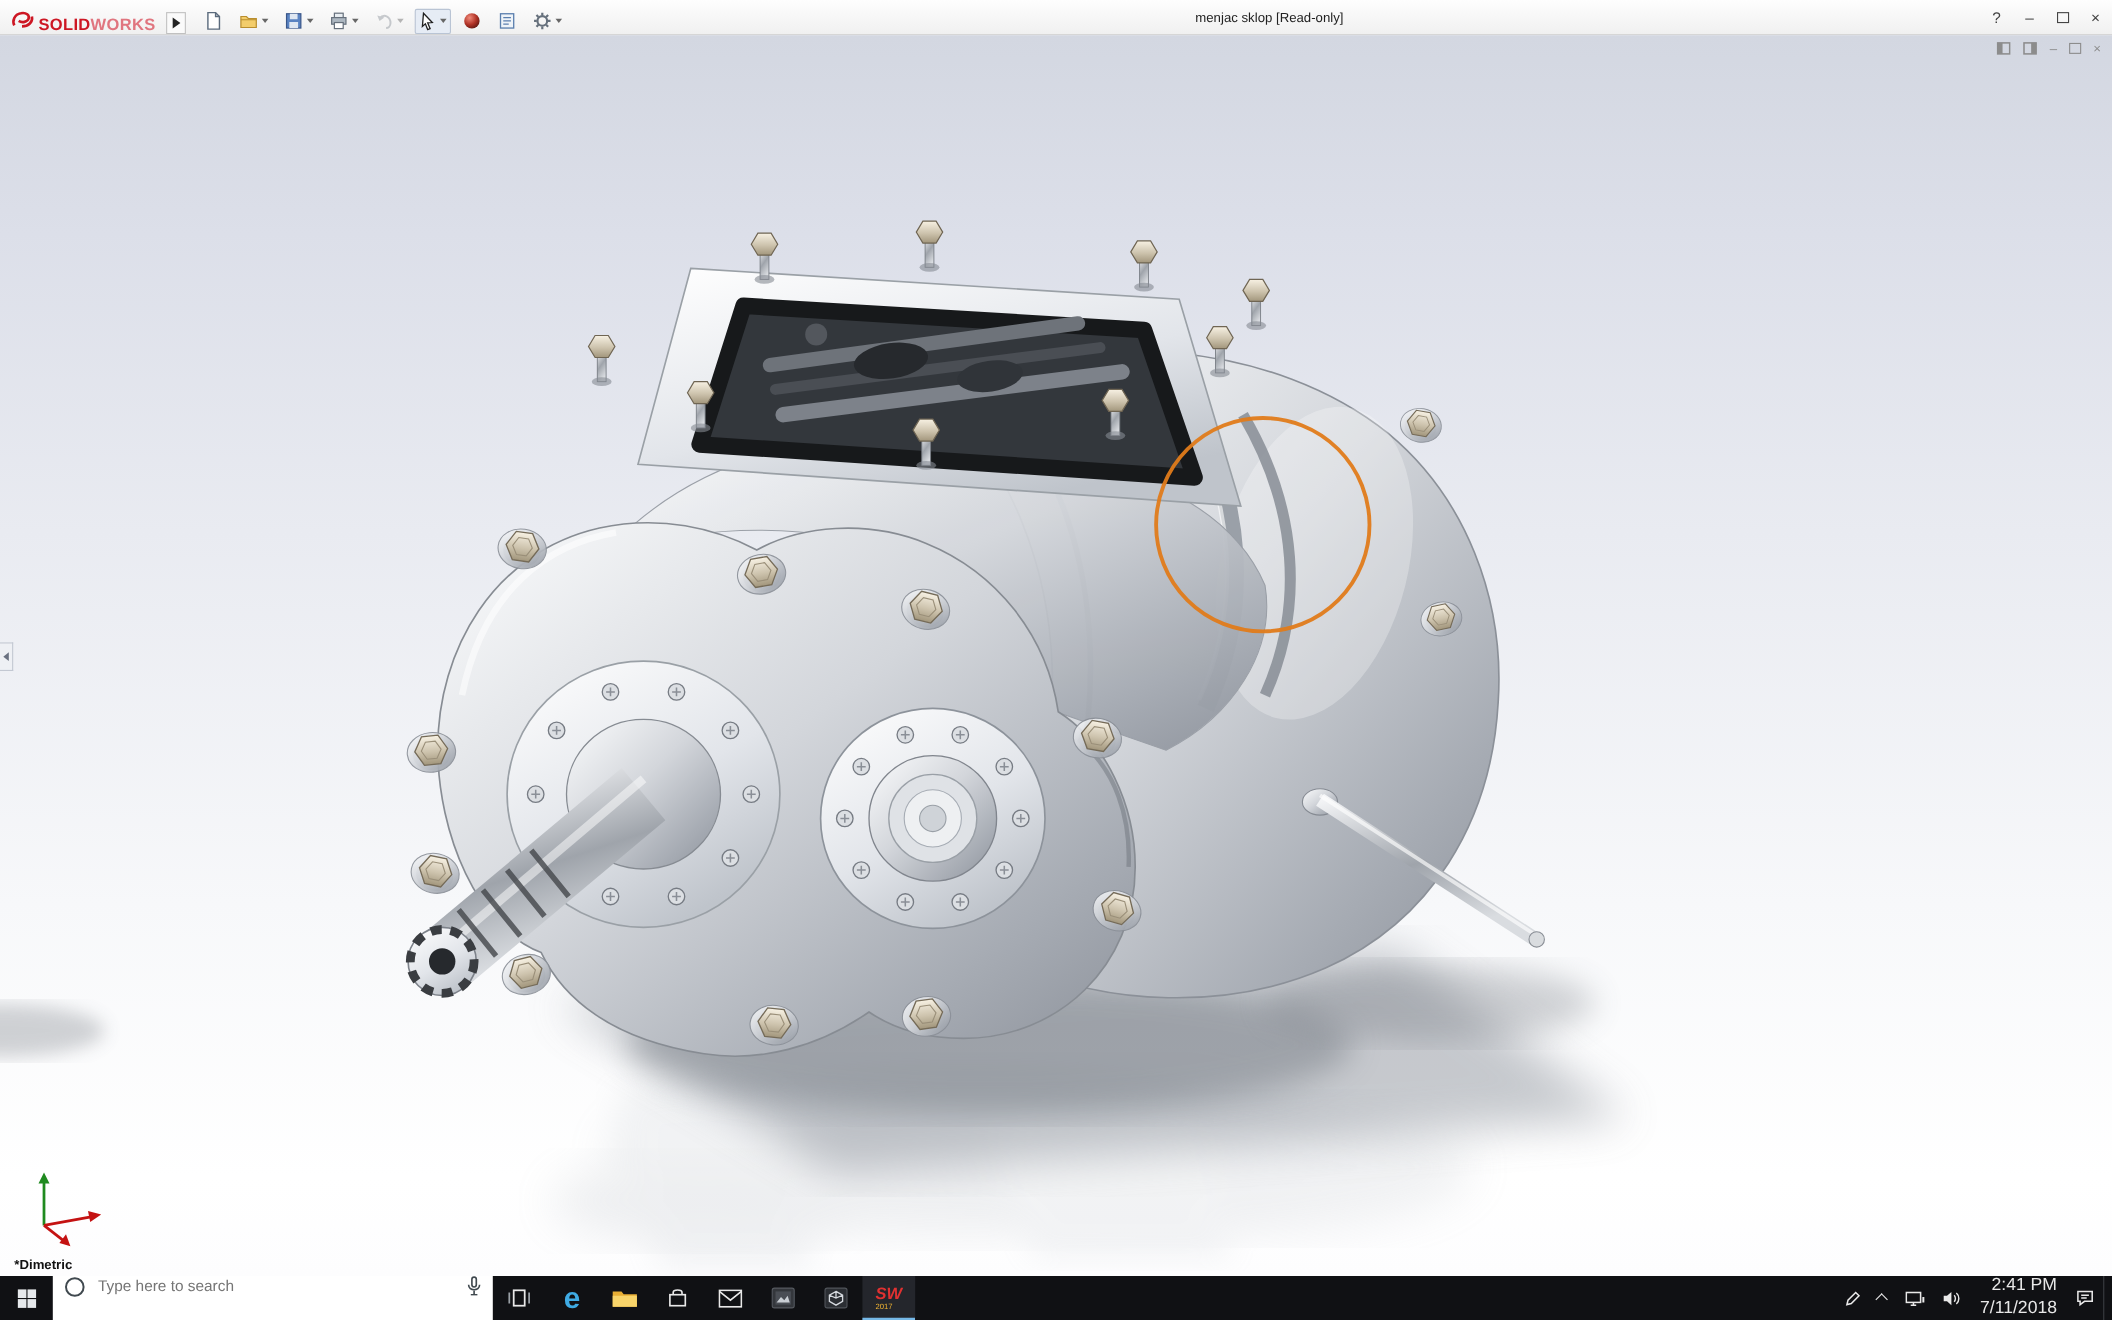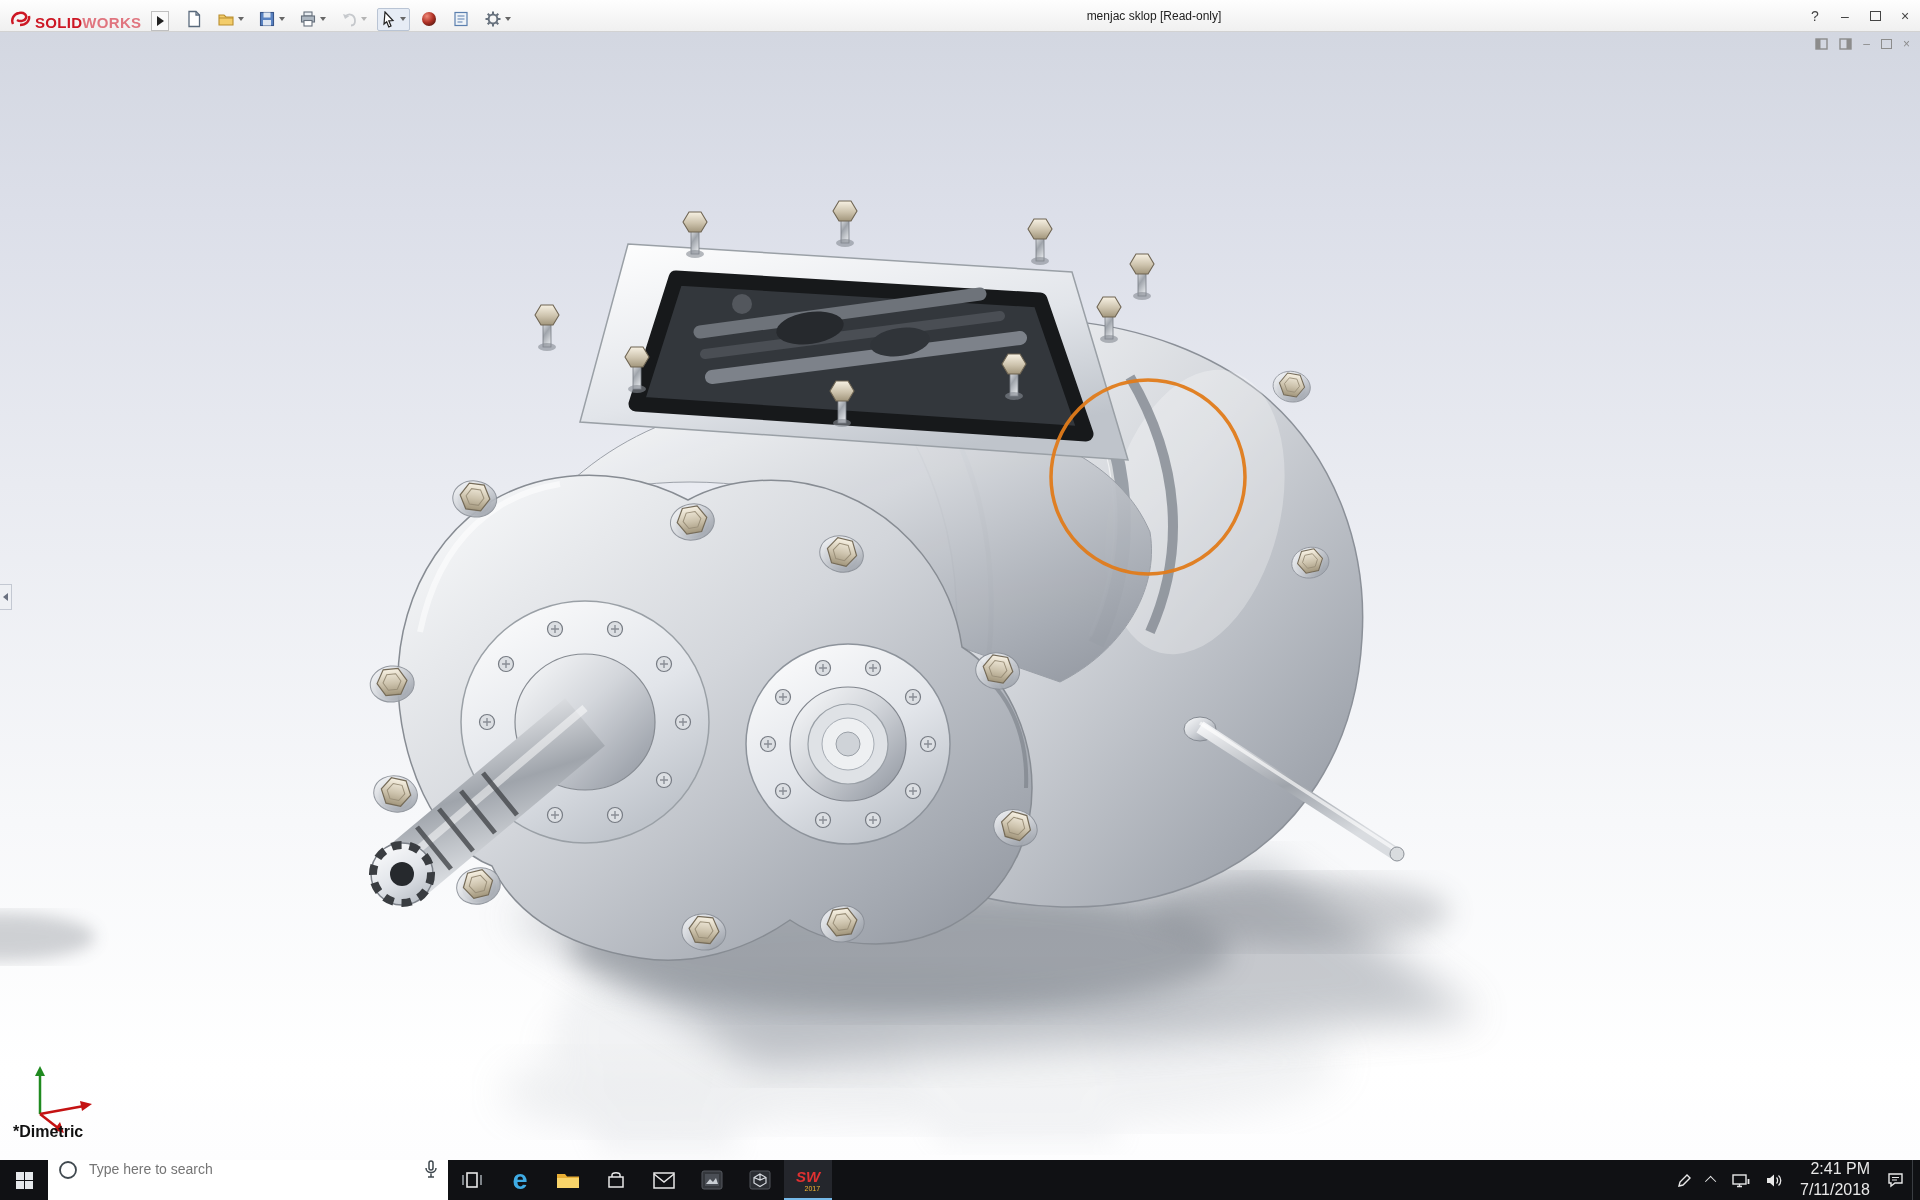--- a/index.html
+++ b/index.html
@@ -35,40 +35,40 @@
   .box-icon { width: 11px; height: 10px; border: 1.6px solid #444; display: inline-block; }
 
   
   .viewport {
     position: relative; height: 1128px; overflow: hidden;
     background: linear-gradient(180deg, #d3d7e1 0%, #dcdfe9 16%, #e9ebf1 40%, #f7f8fa 70%, #ffffff 92%, #fdfdfe 100%);
   }
   .child-ctrls { position: absolute; top: 5px; right: 10px; display: flex; gap: 11px; align-items: center; color: #8c8c8c; font-size: 12px; z-index: 5; }
   .cc-box { width: 11px; height: 10px; border: 1.4px solid #8c8c8c; display: inline-block; }
   .model-wrap { position: absolute; inset: 0; }
-  .view-label { position: absolute; left: 13px; bottom: 19px; font-size: 16px; font-weight: bold; color: #111; z-index: 4; }
+  .view-label { position: absolute; left: 13px; bottom: 3px; font-size: 12px; font-weight: bold; color: #111; z-index: 4; }
   .triad { position: absolute; left: 18px; bottom: 24px; z-index: 4; }
   .left-tab {
     position: absolute; left: 0; top: 552px; width: 12px; height: 26px;
     background: #eef0f4; border: 1px solid #c3c8d2; border-left: none;
     display: flex; align-items: center; justify-content: center; z-index: 4;
   }
   .tri-left { width: 0; height: 0; border-top: 4px solid transparent; border-bottom: 4px solid transparent; border-right: 5px solid #6a7180; }
 
   
   .taskbar { height: 40px; background: #101114; display: flex; align-items: stretch; color: #e8e8e8; }
   .tk-btn { width: 48px; display: flex; align-items: center; justify-content: center; position: relative; }
   .tk-btn.active { background: #24262c; box-shadow: inset 0 -2px 0 #76b9e8; }
   .search { width: 400px; background: #ffffff; display: flex; align-items: flex-start; padding: 0 10px; gap: 9px; }
   .search input { border: none; outline: none; flex: 1; font-size: 14px; color: #444; background: transparent; font-family: inherit; }
   .tray { margin-left: auto; display: flex; align-items: center; }
   .tray-item { padding: 0 8px; height: 100%; display: flex; align-items: center; justify-content: center; }
   .clock { text-align: right; font-size: 16px; line-height: 1.3; padding: 0 9px; }
   .show-desktop { width: 8px; height: 100%; border-left: 1px solid #3a3d42; }
-  .sw-badge { display: flex; flex-direction: column; align-items: flex-end; line-height: 1; }
+  .sw-badge { display: flex; flex-direction: column; align-items: flex-start; line-height: 1; }
   .sw-badge .sw { color: #e03131; font-weight: bold; font-size: 15px; font-style: italic; }
   .sw-badge .yr { color: #f2b632; font-size: 7px; margin-top: 1px; }
   .chev { width: 8px; height: 8px; border-left: 1.6px solid #e8e8e8; border-top: 1.6px solid #e8e8e8; transform: rotate(45deg) translateY(2px); }
   .edge-e { color: #3fabe4; font-size: 27px; font-weight: bold; line-height: 1; }
 </style>
 </head>
 <body>
 
 <div class="titlebar">
   <div class="logo">

